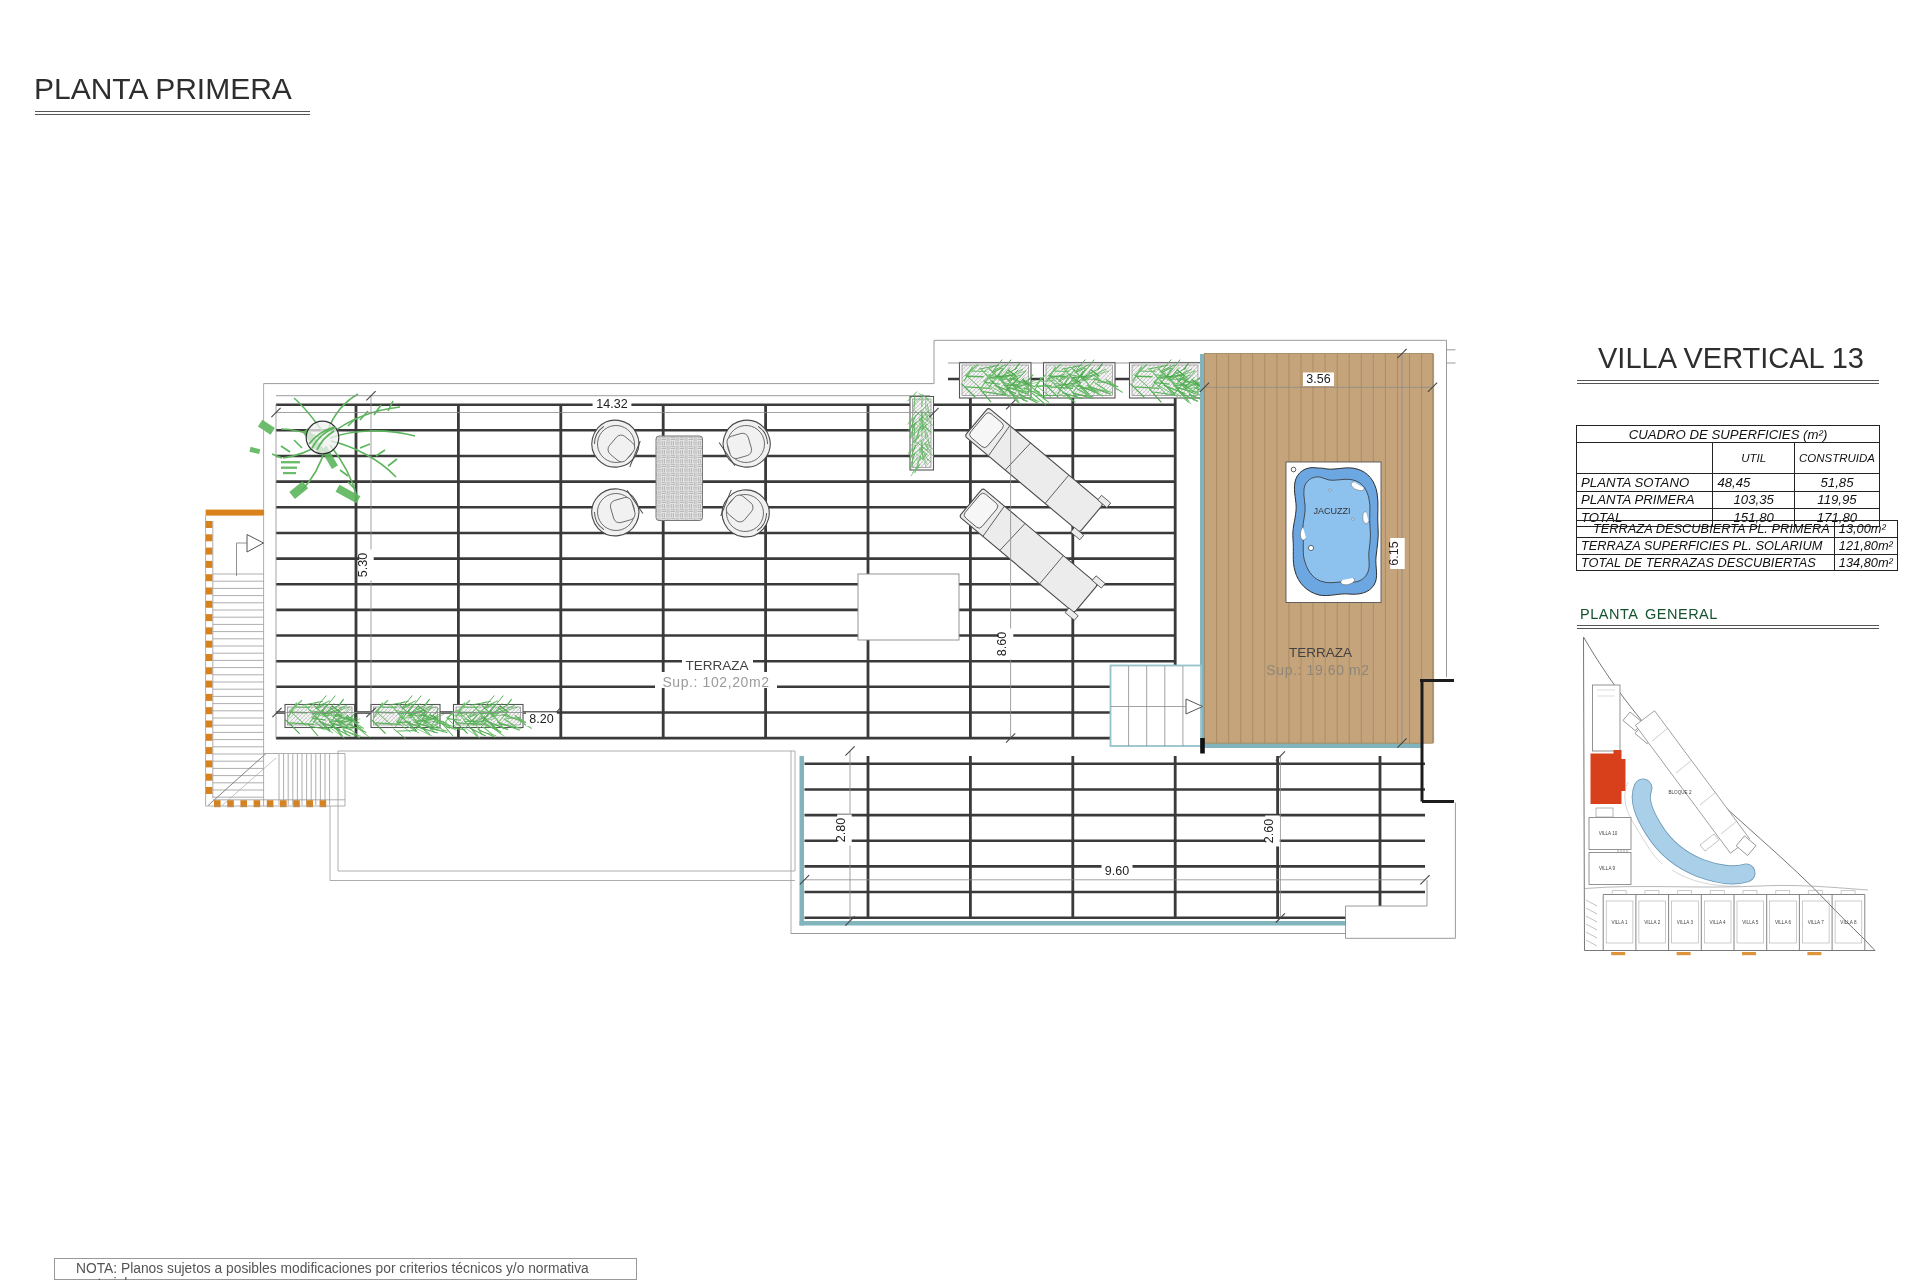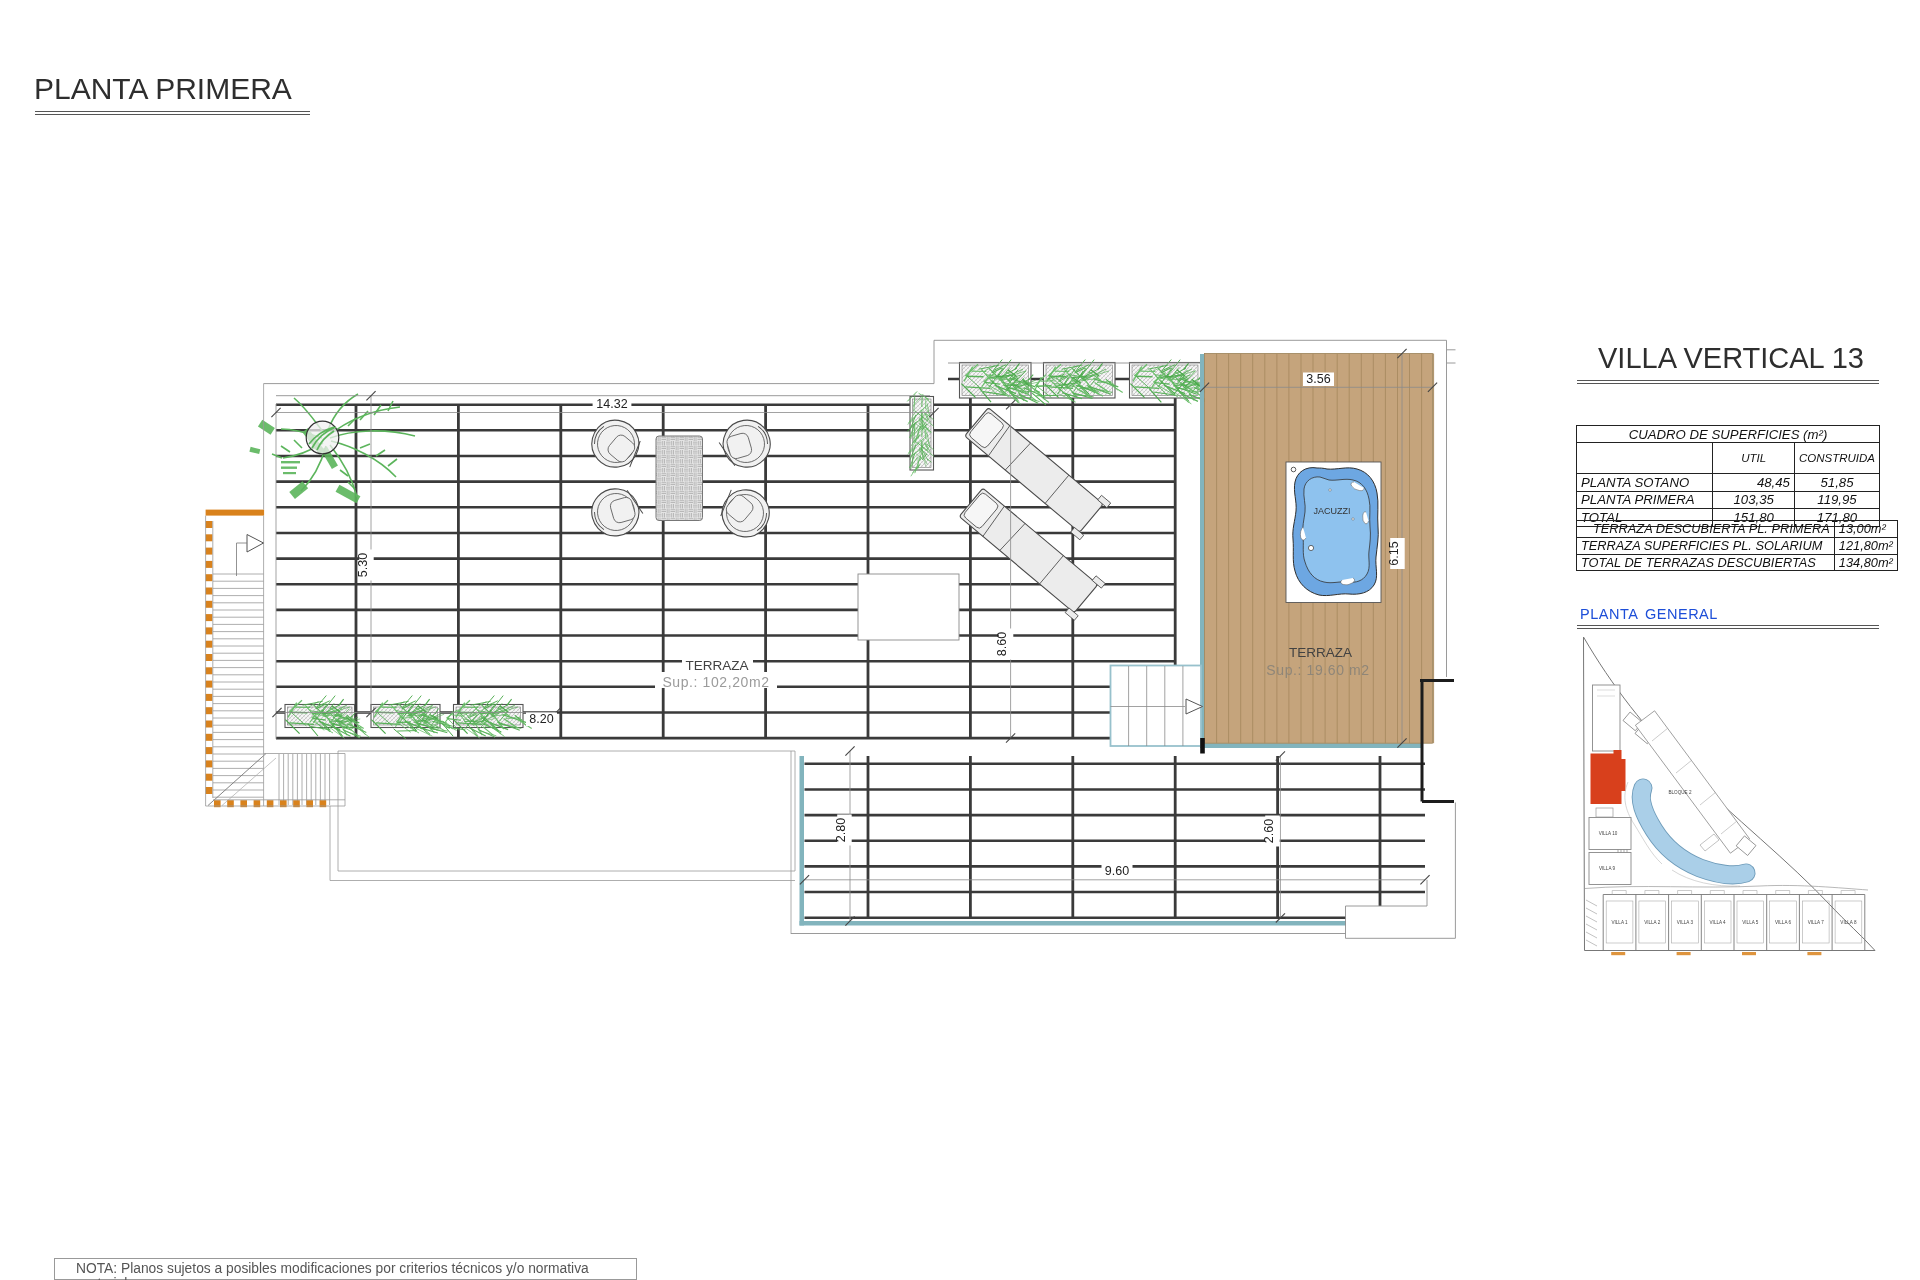--- a/index.html
+++ b/index.html
@@ -480,21 +480,21 @@
       <tr>
         <td colspan="3" style="text-align:center;height:17px;">CUADRO DE SUPERFICIES (m²)</td>
       </tr>
 <tr>
         <td style="width:137px;"></td>
         <td style="width:83px;text-align:center;font-size:11.5px;height:31px;">UTIL</td>
         <td style="width:84px;text-align:center;font-size:11.5px;">CONSTRUIDA</td>
       </tr>
 <tr>
         <td style="height:17.5px;">PLANTA SOTANO</td>
-        <td style="text-align:right;">48,45</td>
+        <td style="text-align:left;">48,45</td>
         <td style="text-align:center;">51,85</td>
       </tr>
 <tr>
         <td style="height:17.5px;">PLANTA PRIMERA</td>
         <td style="text-align:center;">103,35</td>
         <td style="text-align:center;">119,95</td>
       </tr>
 <tr>
         <td style="height:17.5px;">TOTAL</td>
         <td style="text-align:center;">151,80</td>
@@ -513,16 +513,16 @@
         <td style="height:16.8px;">TERRAZA SUPERFICIES PL. SOLARIUM</td>
         <td style="text-align:right;">121,80m²</td>
       </tr>
 <tr>
         <td style="height:16.8px;">TOTAL DE TERRAZAS DESCUBIERTAS</td>
         <td style="text-align:right;">134,80m²</td>
       </tr>
 </tbody>
   </table>
 
-<div class="abs" style="left:1580px;top:606px;font-size:14.5px;color:#1d4ed8;letter-spacing:0.5px;word-spacing:3px;">PLANTA GENERAL</div>
+<div class="abs" style="left:1580px;top:606px;font-size:14.5px;color:#14532d;letter-spacing:0.5px;word-spacing:3px;">PLANTA GENERAL</div>
 <div class="abs dul" style="left:1577px;top:624.5px;width:302px;"></div>
 
 <div class="abs" style="left:54px;top:1258px;width:583px;height:22px;border:1px solid #999;color:#555;font-size:13.8px;padding-left:21px;padding-top:2px;">NOTA: Planos sujetos a posibles modificaciones por criterios técnicos y/o normativa sectorial.</div>
 
 </body></html>

